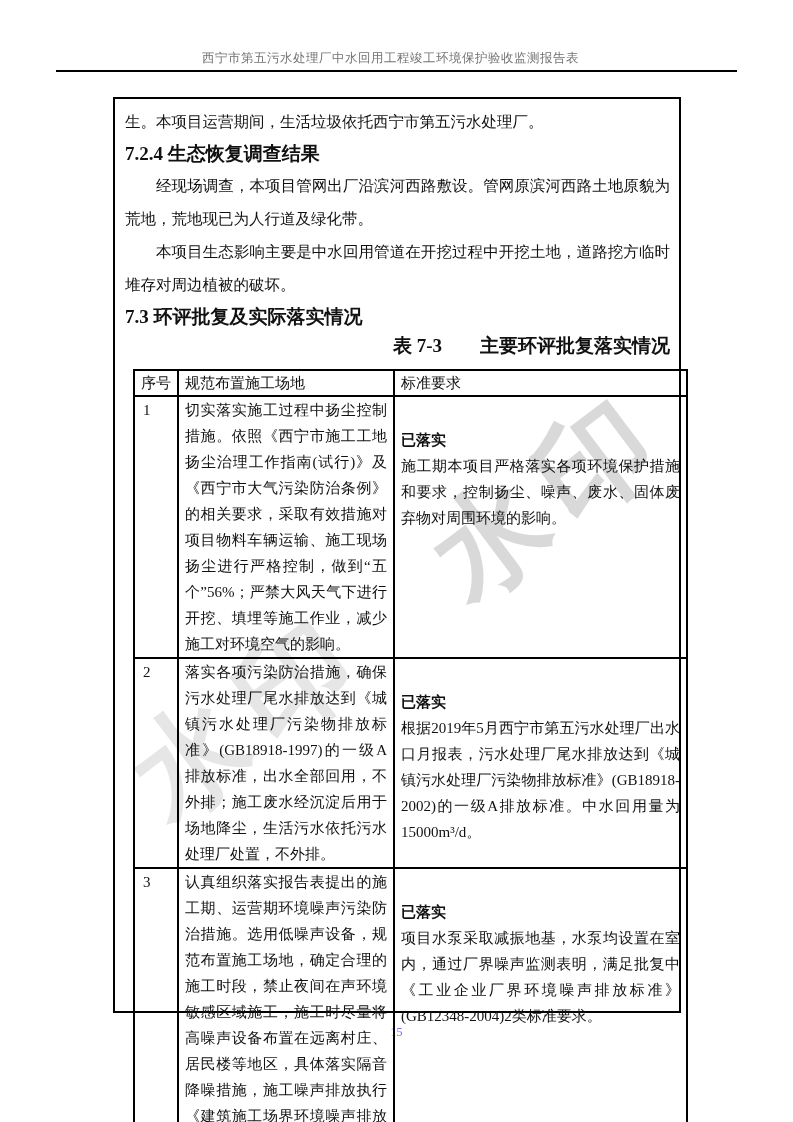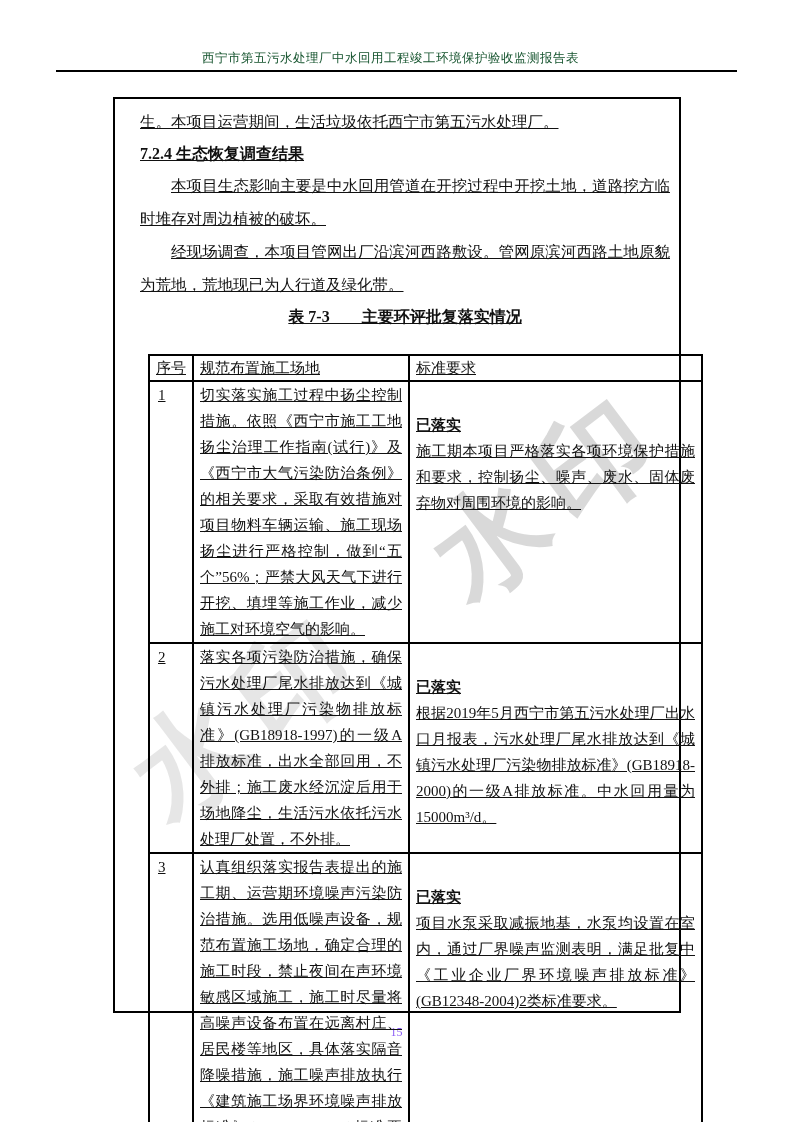--- a/index.html
+++ b/index.html
@@ -20,21 +20,21 @@
   
   .doc-header {
     position: absolute;
     top: 48px;
     left: 56px;
     right: 68px;
     text-align: center;
     font-size: 12.5px;
     line-height: 20px;
     letter-spacing: 0.5px;
-    color: #14532d;
+    color: #737373;
   }
   .header-rule {
     position: absolute;
     top: 70px;
     left: 56px;
     right: 56px;
     border-top: 2px solid #000000;
   }
 
   
@@ -64,44 +64,43 @@
   
   .content-box {
     position: absolute;
     z-index: 1;
     left: 113px;
     top: 97px;
     width: 568px;
     height: 916px;
     border: 2px solid #000000;
     box-sizing: border-box;
-    padding: 6px 9px 0 25px;
+    padding: 6px 9px 0 10px;
     background: transparent;
-    text-decoration: underline;
   }
 
   .body-par {
     margin: 0;
     font-size: 15.5px;
     line-height: 33px;
     text-align: justify;
   }
   .indent { text-indent: 2em; }
 
   .sec-heading {
     margin: 3px 0 2px 0;
-    font-size: 16px;
+    font-size: 19px;
     line-height: 26px;
     font-weight: bold;
   }
 
   .table-caption {
-    margin: 3px 0 24px 0;
-    text-align: center;
-    font-size: 16px;
+    margin: 3px 0 10px 0;
+    text-align: right;
+    font-size: 19px;
     line-height: 26px;
     font-weight: bold;
   }
 
   
   table.review-table {
     border-collapse: collapse;
     table-layout: fixed;
     width: 553px;
     margin-left: 8px;
@@ -166,23 +165,24 @@
 
   <div class="doc-header">西宁市第五污水处理厂中水回用工程竣工环境保护验收监测报告表</div>
   <div class="header-rule"></div>
 
   <div class="content-box">
 
     <p class="body-par">生。本项目运营期间，生活垃圾依托西宁市第五污水处理厂。</p>
 
     <h3 class="sec-heading">7.2.4 生态恢复调查结果</h3>
 
+    <p class="body-par indent">经现场调查，本项目管网出厂沿滨河西路敷设。管网原滨河西路土地原貌为荒地，荒地现已为人行道及绿化带。</p>
     <p class="body-par indent">本项目生态影响主要是中水回用管道在开挖过程中开挖土地，道路挖方临时堆存对周边植被的破坏。</p>
-    <p class="body-par indent">经现场调查，本项目管网出厂沿滨河西路敷设。管网原滨河西路土地原貌为荒地，荒地现已为人行道及绿化带。</p>
-
+
+    <h3 class="sec-heading">7.3 环评批复及实际落实情况</h3>
 
     <p class="table-caption">表 7-3　　主要环评批复落实情况</p>
 
     <table class="review-table">
       <colgroup>
         <col class="c-no">
           <col class="c-req">
           <col class="c-st">
       </colgroup>
       <thead>
@@ -199,21 +199,21 @@
           <td>
             <span class="status-label">已落实</span>
             <span>施工期本项目严格落实各项环境保护措施和要求，控制扬尘、噪声、废水、固体废弃物对周围环境的影响。</span>
           </td>
         </tr>
         <tr class="row-2">
           <td class="cell-no">2</td>
           <td>落实各项污染防治措施，确保污水处理厂尾水排放达到《城镇污水处理厂污染物排放标准》(GB18918-1997)的一级A排放标准，出水全部回用，不外排；施工废水经沉淀后用于场地降尘，生活污水依托污水处理厂处置，不外排。</td>
           <td>
             <span class="status-label">已落实</span>
-            <span>根据2019年5月西宁市第五污水处理厂出水口月报表，污水处理厂尾水排放达到《城镇污水处理厂污染物排放标准》(GB18918-2000)的一级A排放标准。中水回用量为15000m³/d。</span>
+            <span>根据2019年5月西宁市第五污水处理厂出水口月报表，污水处理厂尾水排放达到《城镇污水处理厂污染物排放标准》(GB18918-2002)的一级A排放标准。中水回用量为15000m³/d。</span>
           </td>
         </tr>
         <tr class="row-3">
           <td class="cell-no">3</td>
           <td>认真组织落实报告表提出的施工期、运营期环境噪声污染防治措施。选用低噪声设备，规范布置施工场地，确定合理的施工时段，禁止夜间在声环境敏感区域施工，施工时尽量将高噪声设备布置在远离村庄、居民楼等地区，具体落实隔音降噪措施，施工噪声排放执行《建筑施工场界环境噪声排放标准》(GB12523-2011)标准要求；加强运营期管理，对泵房等噪声源进行隔音降噪处理使噪声达标排放，边界噪声执行《工业企业厂界环境噪声排放标准》(GB12348-2008)2类区标准。</td>
           <td>
             <span class="status-label">已落实</span>
             <span>项目水泵采取减振地基，水泵均设置在室内，通过厂界噪声监测表明，满足批复中《工业企业厂界环境噪声排放标准》(GB12348-2004)2类标准要求。</span>
           </td>
         </tr>

